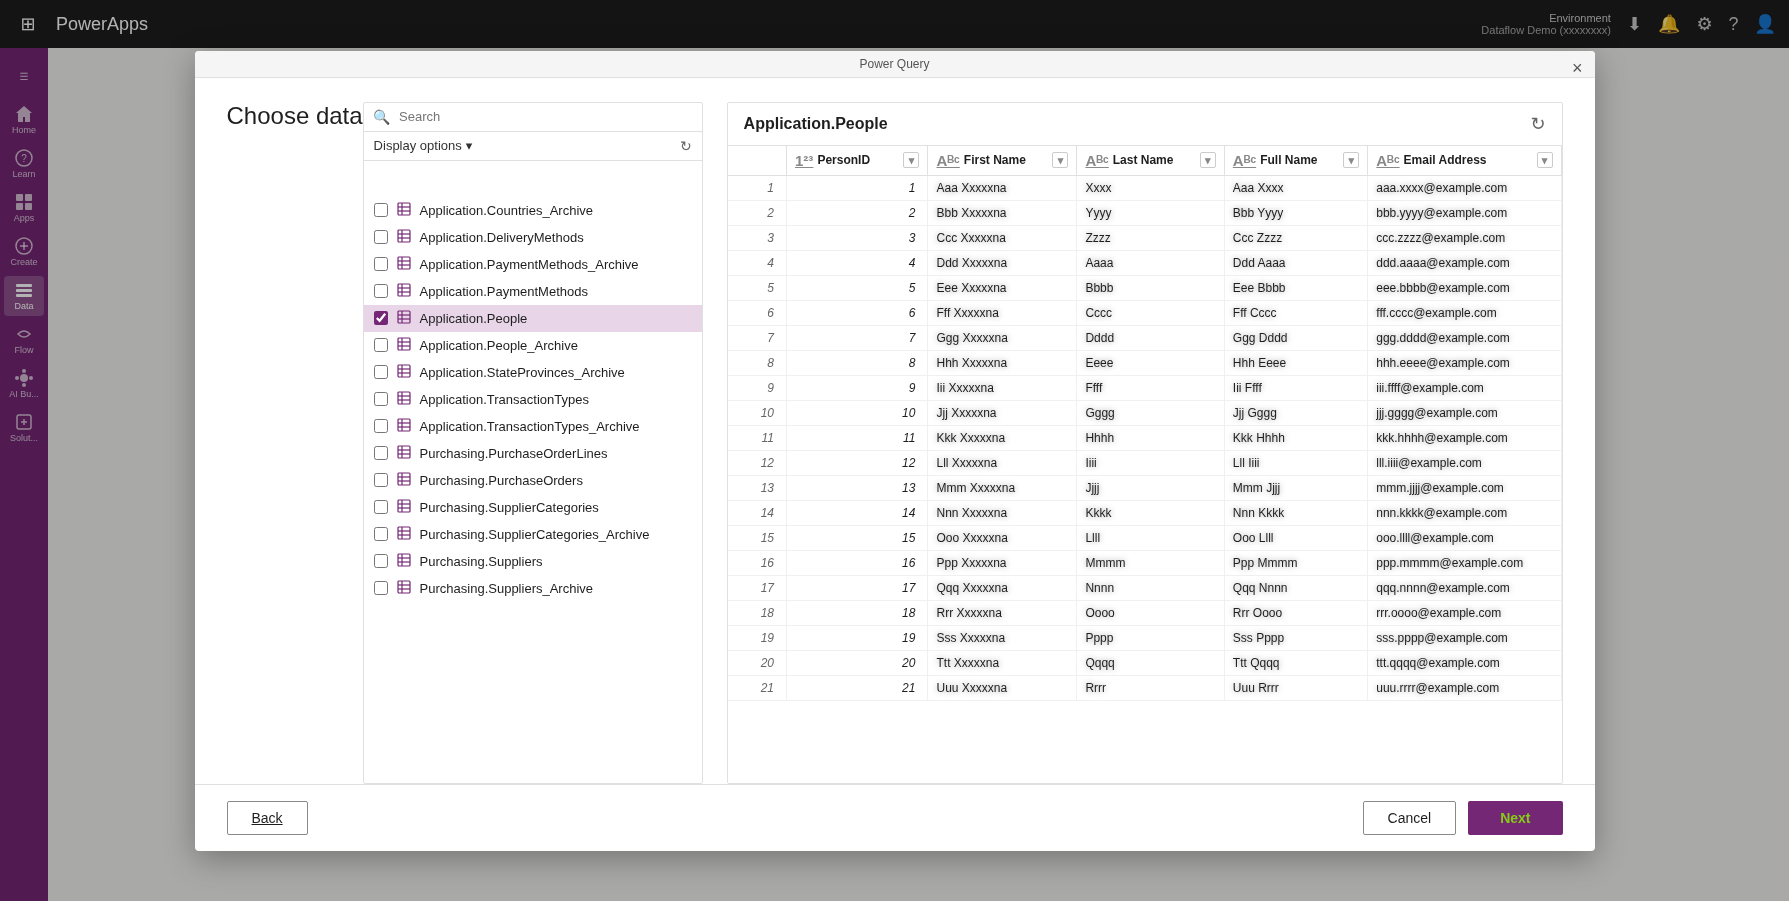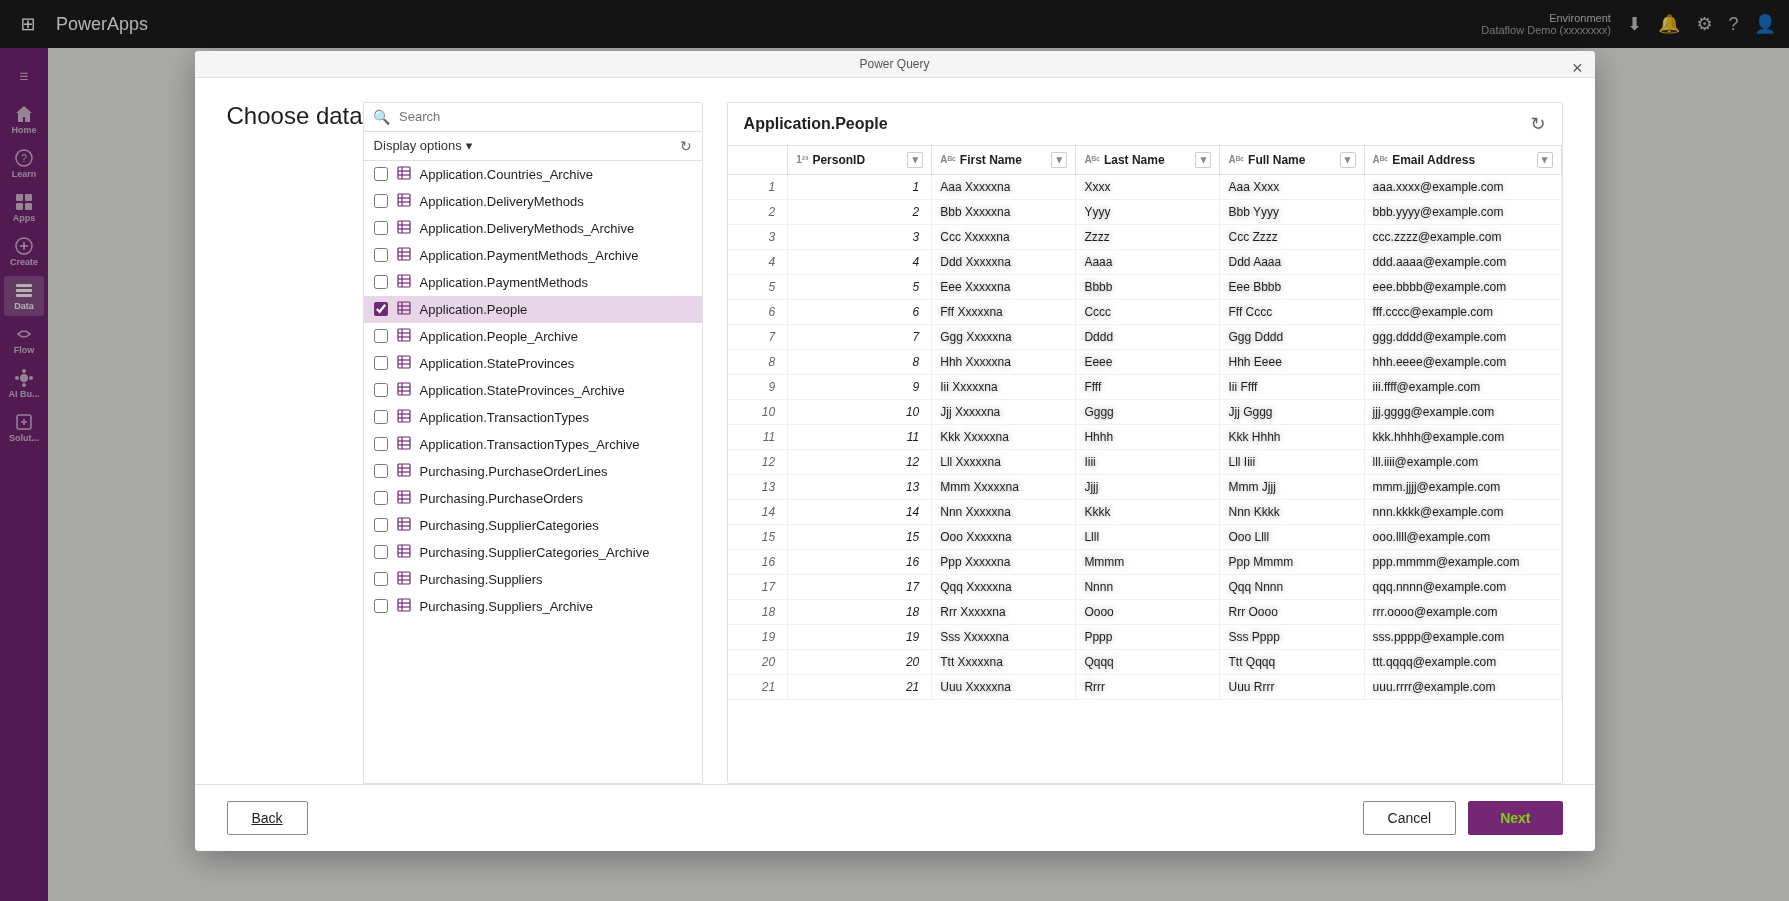--- a/index.html
+++ b/index.html
@@ -159,20 +159,21 @@
       border-bottom: 1px solid #e0e0e0;
       font-size: 13px; color: #333;
     }
     .display-options-left { display: flex; align-items: center; gap: 4px; }
     .refresh-icon { color: #666; font-size: 14px; cursor: pointer; }
 
     .table-list {
       flex: 1;
       overflow-y: auto;
       position: relative;
+      margin-top: 36px;
     }
     .table-list-item {
       display: flex; align-items: center;
       padding: 5px 10px;
       gap: 8px;
       cursor: pointer;
       font-size: 13px;
       color: #1e1e1e;
     }
     .table-list-item.selected { background: #e8d5e8; }
@@ -221,22 +222,22 @@
       font-size: 12px; font-weight: 600; color: #1e1e1e;
       white-space: nowrap;
       position: sticky; top: 0; z-index: 2;
       min-width: 120px;
     }
     .data-table thead th:first-child { min-width: 50px; }
     .col-header-inner {
       display: flex; align-items: center; gap: 4px;
     }
     .col-type-icon {
-      font-size: 10px; color: #888;
-      display: flex; align-items: center; gap: 1px;
+      font-size: 15px; color: #888;
+      display: flex; align-items: center; gap: 1px; text-decoration: underline;
     }
     .col-filter-btn {
       margin-left: auto; cursor: pointer;
       color: #888; font-size: 11px;
       width: 16px; height: 16px;
       display: flex; align-items: center; justify-content: center;
       border: 1px solid #ccc; border-radius: 2px;
     }
     .data-table tbody tr td {
       padding: 5px 8px;
@@ -277,21 +278,21 @@
     .btn-next {
       padding: 8px 32px;
       background: #742774; border: none;
       font-size: 14px; color: #84cc16;
       cursor: pointer; border-radius: 2px;
       font-weight: 700;
       text-align: right;
     }
 
     
-    .nav-label { font-size: 9px; line-height: 1.1; text-align: center; font-weight: bold; }
+    .nav-label { font-size: 9px; line-height: 1.1; text-align: center; }
   </style>
 </head>
 <body>
 
 <div class="top-bar">
   <div class="top-bar-grid">⊞</div>
   <div class="top-bar-logo">PowerApps</div>
   <div class="top-bar-right">
     <div class="top-bar-env">
       <span>Environment</span>
@@ -423,30 +424,20 @@
                 <span>Application.DeliveryMethods</span>
               </div>
               <div class="table-list-item">
                 <input type="checkbox" style="">
                 <span class="table-icon"><svg width="14" height="14" viewBox="0 0 14 14" fill="none" stroke="#742774" stroke-width="1.2">
     <rect x="1" y="1" width="12" height="12" rx="1"></rect>
     <line x1="1" y1="5" x2="13" y2="5"></line>
     <line x1="1" y1="9" x2="13" y2="9"></line>
     <line x1="5" y1="1" x2="5" y2="13"></line>
   </svg></span>
-                <span>Application.DeliveryMethods_Archive</span>
-              </div>
-              <div class="table-list-item">
-                <input type="checkbox" style="">
-                <span class="table-icon"><svg width="14" height="14" viewBox="0 0 14 14" fill="none" stroke="#742774" stroke-width="1.2">
-    <rect x="1" y="1" width="12" height="12" rx="1"></rect>
-    <line x1="1" y1="5" x2="13" y2="5"></line>
-    <line x1="1" y1="9" x2="13" y2="9"></line>
-    <line x1="5" y1="1" x2="5" y2="13"></line>
-  </svg></span>
                 <span>Application.PaymentMethods_Archive</span>
               </div>
               <div class="table-list-item">
                 <input type="checkbox" style="">
                 <span class="table-icon"><svg width="14" height="14" viewBox="0 0 14 14" fill="none" stroke="#742774" stroke-width="1.2">
     <rect x="1" y="1" width="12" height="12" rx="1"></rect>
     <line x1="1" y1="5" x2="13" y2="5"></line>
     <line x1="1" y1="9" x2="13" y2="9"></line>
     <line x1="5" y1="1" x2="5" y2="13"></line>
   </svg></span>
@@ -464,30 +455,20 @@
               </div>
               <div class="table-list-item">
                 <input type="checkbox" style="">
                 <span class="table-icon"><svg width="14" height="14" viewBox="0 0 14 14" fill="none" stroke="#742774" stroke-width="1.2">
     <rect x="1" y="1" width="12" height="12" rx="1"></rect>
     <line x1="1" y1="5" x2="13" y2="5"></line>
     <line x1="1" y1="9" x2="13" y2="9"></line>
     <line x1="5" y1="1" x2="5" y2="13"></line>
   </svg></span>
                 <span>Application.People_Archive</span>
-              </div>
-              <div class="table-list-item">
-                <input type="checkbox" style="">
-                <span class="table-icon"><svg width="14" height="14" viewBox="0 0 14 14" fill="none" stroke="#742774" stroke-width="1.2">
-    <rect x="1" y="1" width="12" height="12" rx="1"></rect>
-    <line x1="1" y1="5" x2="13" y2="5"></line>
-    <line x1="1" y1="9" x2="13" y2="9"></line>
-    <line x1="5" y1="1" x2="5" y2="13"></line>
-  </svg></span>
-                <span>Application.StateProvinces</span>
               </div>
               <div class="table-list-item">
                 <input type="checkbox" style="">
                 <span class="table-icon"><svg width="14" height="14" viewBox="0 0 14 14" fill="none" stroke="#742774" stroke-width="1.2">
     <rect x="1" y="1" width="12" height="12" rx="1"></rect>
     <line x1="1" y1="5" x2="13" y2="5"></line>
     <line x1="1" y1="9" x2="13" y2="9"></line>
     <line x1="5" y1="1" x2="5" y2="13"></line>
   </svg></span>
                 <span>Application.StateProvinces_Archive</span>

